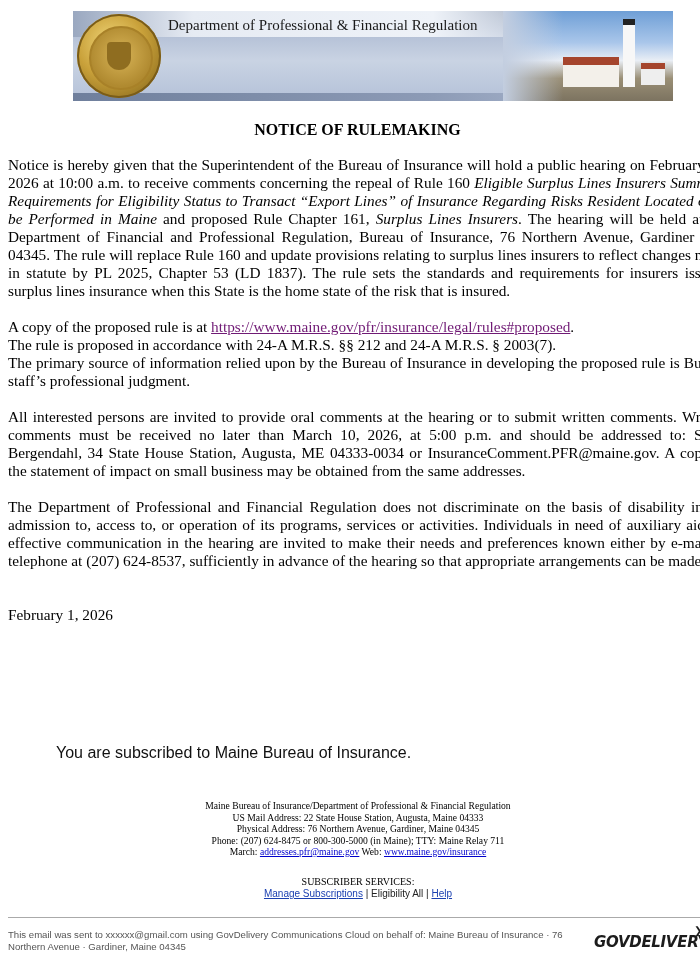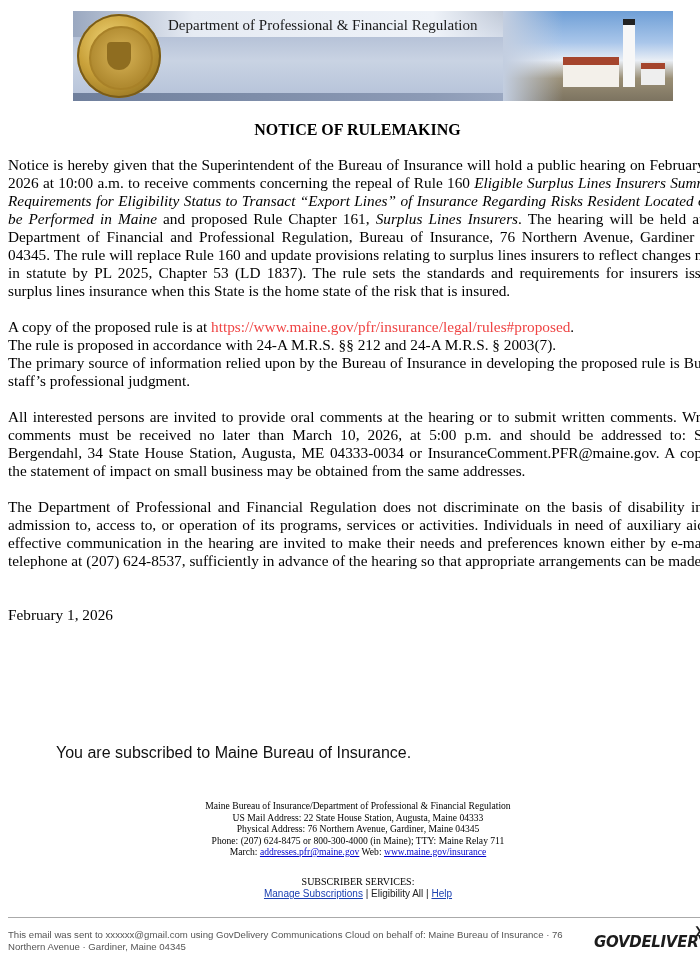--- a/index.html
+++ b/index.html
@@ -64,21 +64,21 @@
   .title {
     position:absolute; left:0; top:121px; width:715px; text-align:center;
     font-family:"Liberation Serif", serif; font-weight:bold; font-size:16px;
   }
   .body {
     position:absolute; left:8px; top:156px; width:720px;
     font-family:"Liberation Serif", serif; font-size:15.3px; line-height:18px;
   }
   .body p { margin:0; text-align:justify; }
   .body .gap { height:18px; }
-  .body a { color:#ef4444; }
+  .body a { color:#701a75; text-decoration:underline; }
   .body i { font-style:italic; }
 
   .subscribed {
     position:absolute; left:56px; top:704px;
     font-family:"Liberation Sans", sans-serif; font-size:16px; color:#111;margin-top:40px;
   }
   .footer-info {
     position:absolute; left:0; top:800px; width:716px; text-align:center;
     font-family:"Liberation Serif", serif; font-size:9.6px; line-height:11.5px; color:#000;
   }
@@ -142,21 +142,21 @@
   <div class="gap"></div>
   <p>February 1, 2026</p>
 </div>
 
 <div class="subscribed">You are subscribed to Maine Bureau of Insurance.</div>
 
 <div class="footer-info">
   <div><b>Maine Bureau of Insurance/Department of Professional &amp; Financial Regulation</b></div>
   <div><b>US Mail Address</b><span>: 22 State House Station, Augusta, Maine 04333</span></div>
   <div><b>Physical Address</b><span>: 76 Northern Avenue, Gardiner, Maine 04345</span></div>
-  <div><b>Phone:</b><span> (207) 624-8475 or 800-300-4000 (in Maine); TTY: Maine Relay 711</span></div>
+  <div><b>Phone:</b><span> (207) 624-8475 or 800-300-5000 (in Maine); TTY: Maine Relay 711</span></div>
   <div><b>March:</b> <a>addresses.pfr@maine.gov</a> <b>Web:</b> <a>www.maine.gov/insurance</a></div>
 </div>
 
 <div class="services">
   <div class="hdr">SUBSCRIBER SERVICES:</div>
   <div class="links">
     <a>Manage Subscriptions</a><span> | </span><span>Eligibility All</span><span> | </span><a>Help</a>
   </div>
 </div>
 

